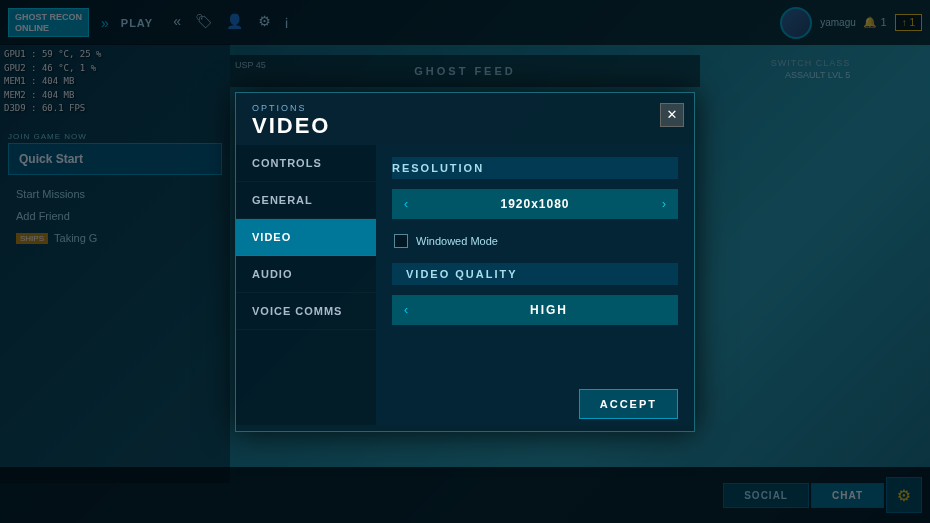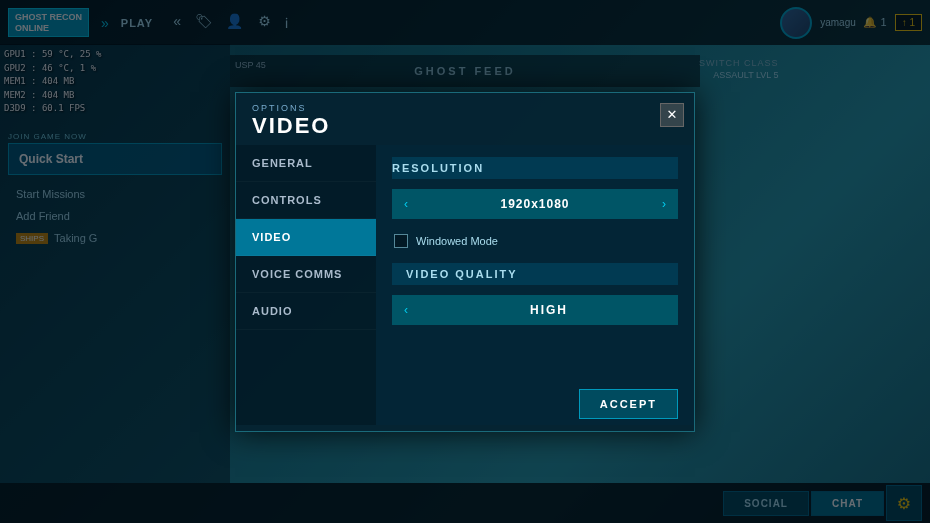--- a/index.html
+++ b/index.html
@@ -159,21 +159,21 @@
       font-size: 8px;
       padding: 1px 4px;
     }
 
     
     .bottom-bar {
       position: absolute;
       bottom: 0;
       left: 0;
       right: 0;
-      height: 40px;
+      height: 56px;
       background: rgba(0,0,0,0.8);
       display: flex;
       align-items: center;
       justify-content: flex-end;
       padding: 0 8px;
       gap: 2px;
       z-index: 10;
     }
 
     .bottom-btn {
@@ -413,21 +413,21 @@
 
     
     .switch-class-bar {
       position: absolute;
       top: 55px;
       right: 0;
       width: 231px;
       height: 28px;
       display: flex;
       align-items: center;
-      justify-content: flex-start;
+      justify-content: center;
       padding-right: 8px;
       z-index: 5;
     }
 
     .switch-class-label {
       color: #88bbcc;
       font-size: 9px;
       letter-spacing: 1px;
       text-transform: uppercase;
     }
@@ -515,25 +515,25 @@
   <div class="options-modal">
     <div class="modal-header">
       <div class="modal-options-label">OPTIONS</div>
       <div class="modal-title">VIDEO</div>
     </div>
     <div class="modal-close">✕</div>
 
     <div class="modal-body">
 
       <div class="modal-nav">
+        <div class="modal-nav-item">CONTROLS</div>
         <div class="modal-nav-item">GENERAL</div>
-        <div class="modal-nav-item">CONTROLS</div>
         <div class="modal-nav-item active">VIDEO</div>
+        <div class="modal-nav-item">AUDIO</div>
         <div class="modal-nav-item">Voice Comms</div>
-        <div class="modal-nav-item">AUDIO</div>
       </div>
 
       <div class="modal-content">
 
         <div class="content-section-title">RESOLUTION</div>
 
         <div class="resolution-control">
           <span class="res-arrow">‹</span>
           <span class="res-value">1920x1080</span>
           <span class="res-arrow">›</span>

